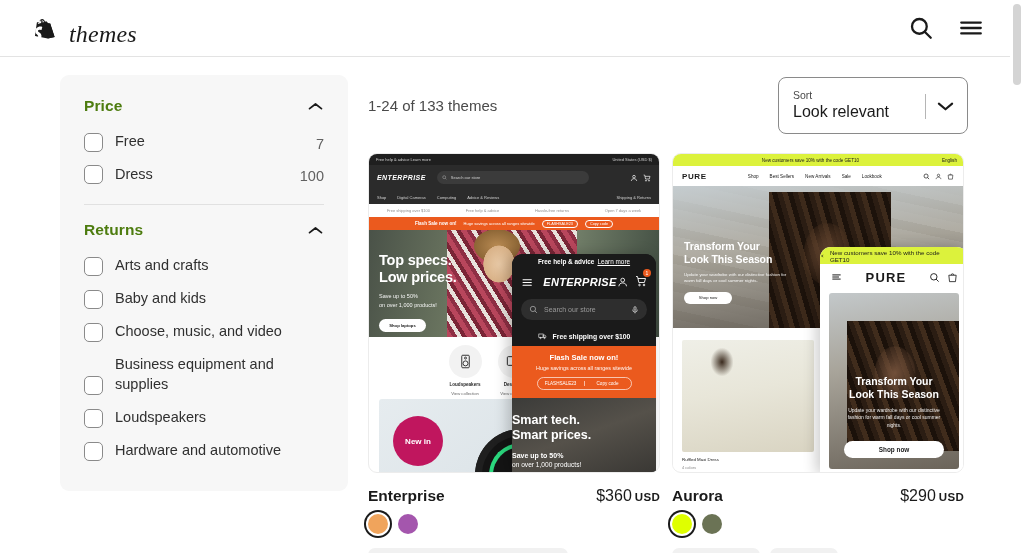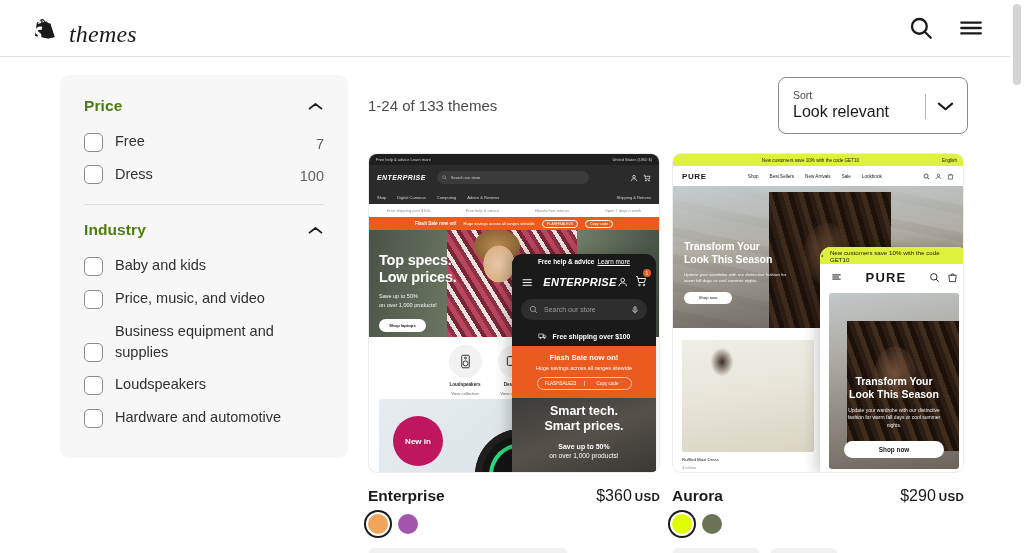--- a/index.html
+++ b/index.html
@@ -197,21 +197,21 @@
   .em-ship { margin-top: 6px; height: 20px; background: #1a1a1a; display: flex; align-items: center;
     justify-content: center; gap: 6px; font-size: 6.8px; color: #fff; font-weight: bold; position: relative; }
   .em-flash { background: #eb5a1e; padding: 7px 6px 8px 6px; text-align: center; }
   .em-f1 { font-size: 7.6px; font-weight: bold; color: #fff; }
   .em-f2 { font-size: 5.4px; color: #fff; margin-top: 3px; opacity: .95; }
   .em-code { margin: 6px auto 0 auto; width: 95px; height: 13px; border: .8px solid rgba(255,255,255,.65);
     border-radius: 7px; display: flex; align-items: center; font-size: 4.6px; color: #fff; }
   .em-code span { flex: 1; text-align: center; }
   .em-hero { height: 104px; position: relative; overflow: hidden;
     background: linear-gradient(160deg,#3b3b39 0%,#55514a 40%,#2d2c2a 100%); }
-  .em-hero-txt { position: absolute; left: 0; right: 0; top: 6px; text-align: center; color: #fff; }
+  .em-hero-txt { position: absolute; left: 0; right: 0; top: 15px; text-align: left; color: #fff; }
   .em-h1 { font-size: 12.5px; font-weight: bold; line-height: 1.2; }
   .em-h2 { font-size: 7px; font-weight: bold; margin-top: 9px; }
   .em-h3 { font-size: 6.6px; margin-top: 2px; }
 
   
   .au-topbar { height: 12px; background: #dcf23c; display: flex; align-items: center; padding: 0 6px;
     font-size: 4.6px; color: #1a1a1a; }
   .au-nav { height: 20px; background: #fff; display: flex; align-items: center; padding: 0 9px; }
   .au-logo { font-size: 8px; font-weight: bold; color: #1a1a1a; letter-spacing: .6px; }
   .au-links { display: flex; gap: 11px; margin: 0 auto; font-size: 4.6px; color: #1a1a1a; }
@@ -328,33 +328,37 @@
   </div>
   <div class="filter-row">
     <span class="cbox"></span>
     <span class="cbox-label">Dress</span>
     <span class="cbox-count">100</span>
   </div>
 
   <div class="divider"></div>
 
   <div class="filter-head">
-    <span class="filter-title">Industry</span>
+    <span class="filter-title">Returns</span>
     <svg class="chev" viewBox="0 0 20 12" fill="none" stroke="#1a1a1a" stroke-width="2.1" stroke-linecap="round" stroke-linejoin="round">
       <polyline points="3,8.5 10,3 17,8.5"></polyline>
     </svg>
   </div>
 
   <div class="filter-row">
     <span class="cbox"></span>
-    <span class="cbox-label">Baby and kids</span>
+    <span class="cbox-label">Arts and crafts</span>
   </div>
   <div class="filter-row">
     <span class="cbox"></span>
-    <span class="cbox-label">Price, music, and video</span>
+    <span class="cbox-label">Baby and kids</span>
+  </div>
+  <div class="filter-row">
+    <span class="cbox"></span>
+    <span class="cbox-label">Choose, music, and video</span>
   </div>
   <div class="filter-row">
     <span class="cbox"></span>
     <span class="cbox-label">Business equipment and supplies</span>
   </div>
   <div class="filter-row">
     <span class="cbox"></span>
     <span class="cbox-label">Loudspeakers</span>
   </div>
   <div class="filter-row">

